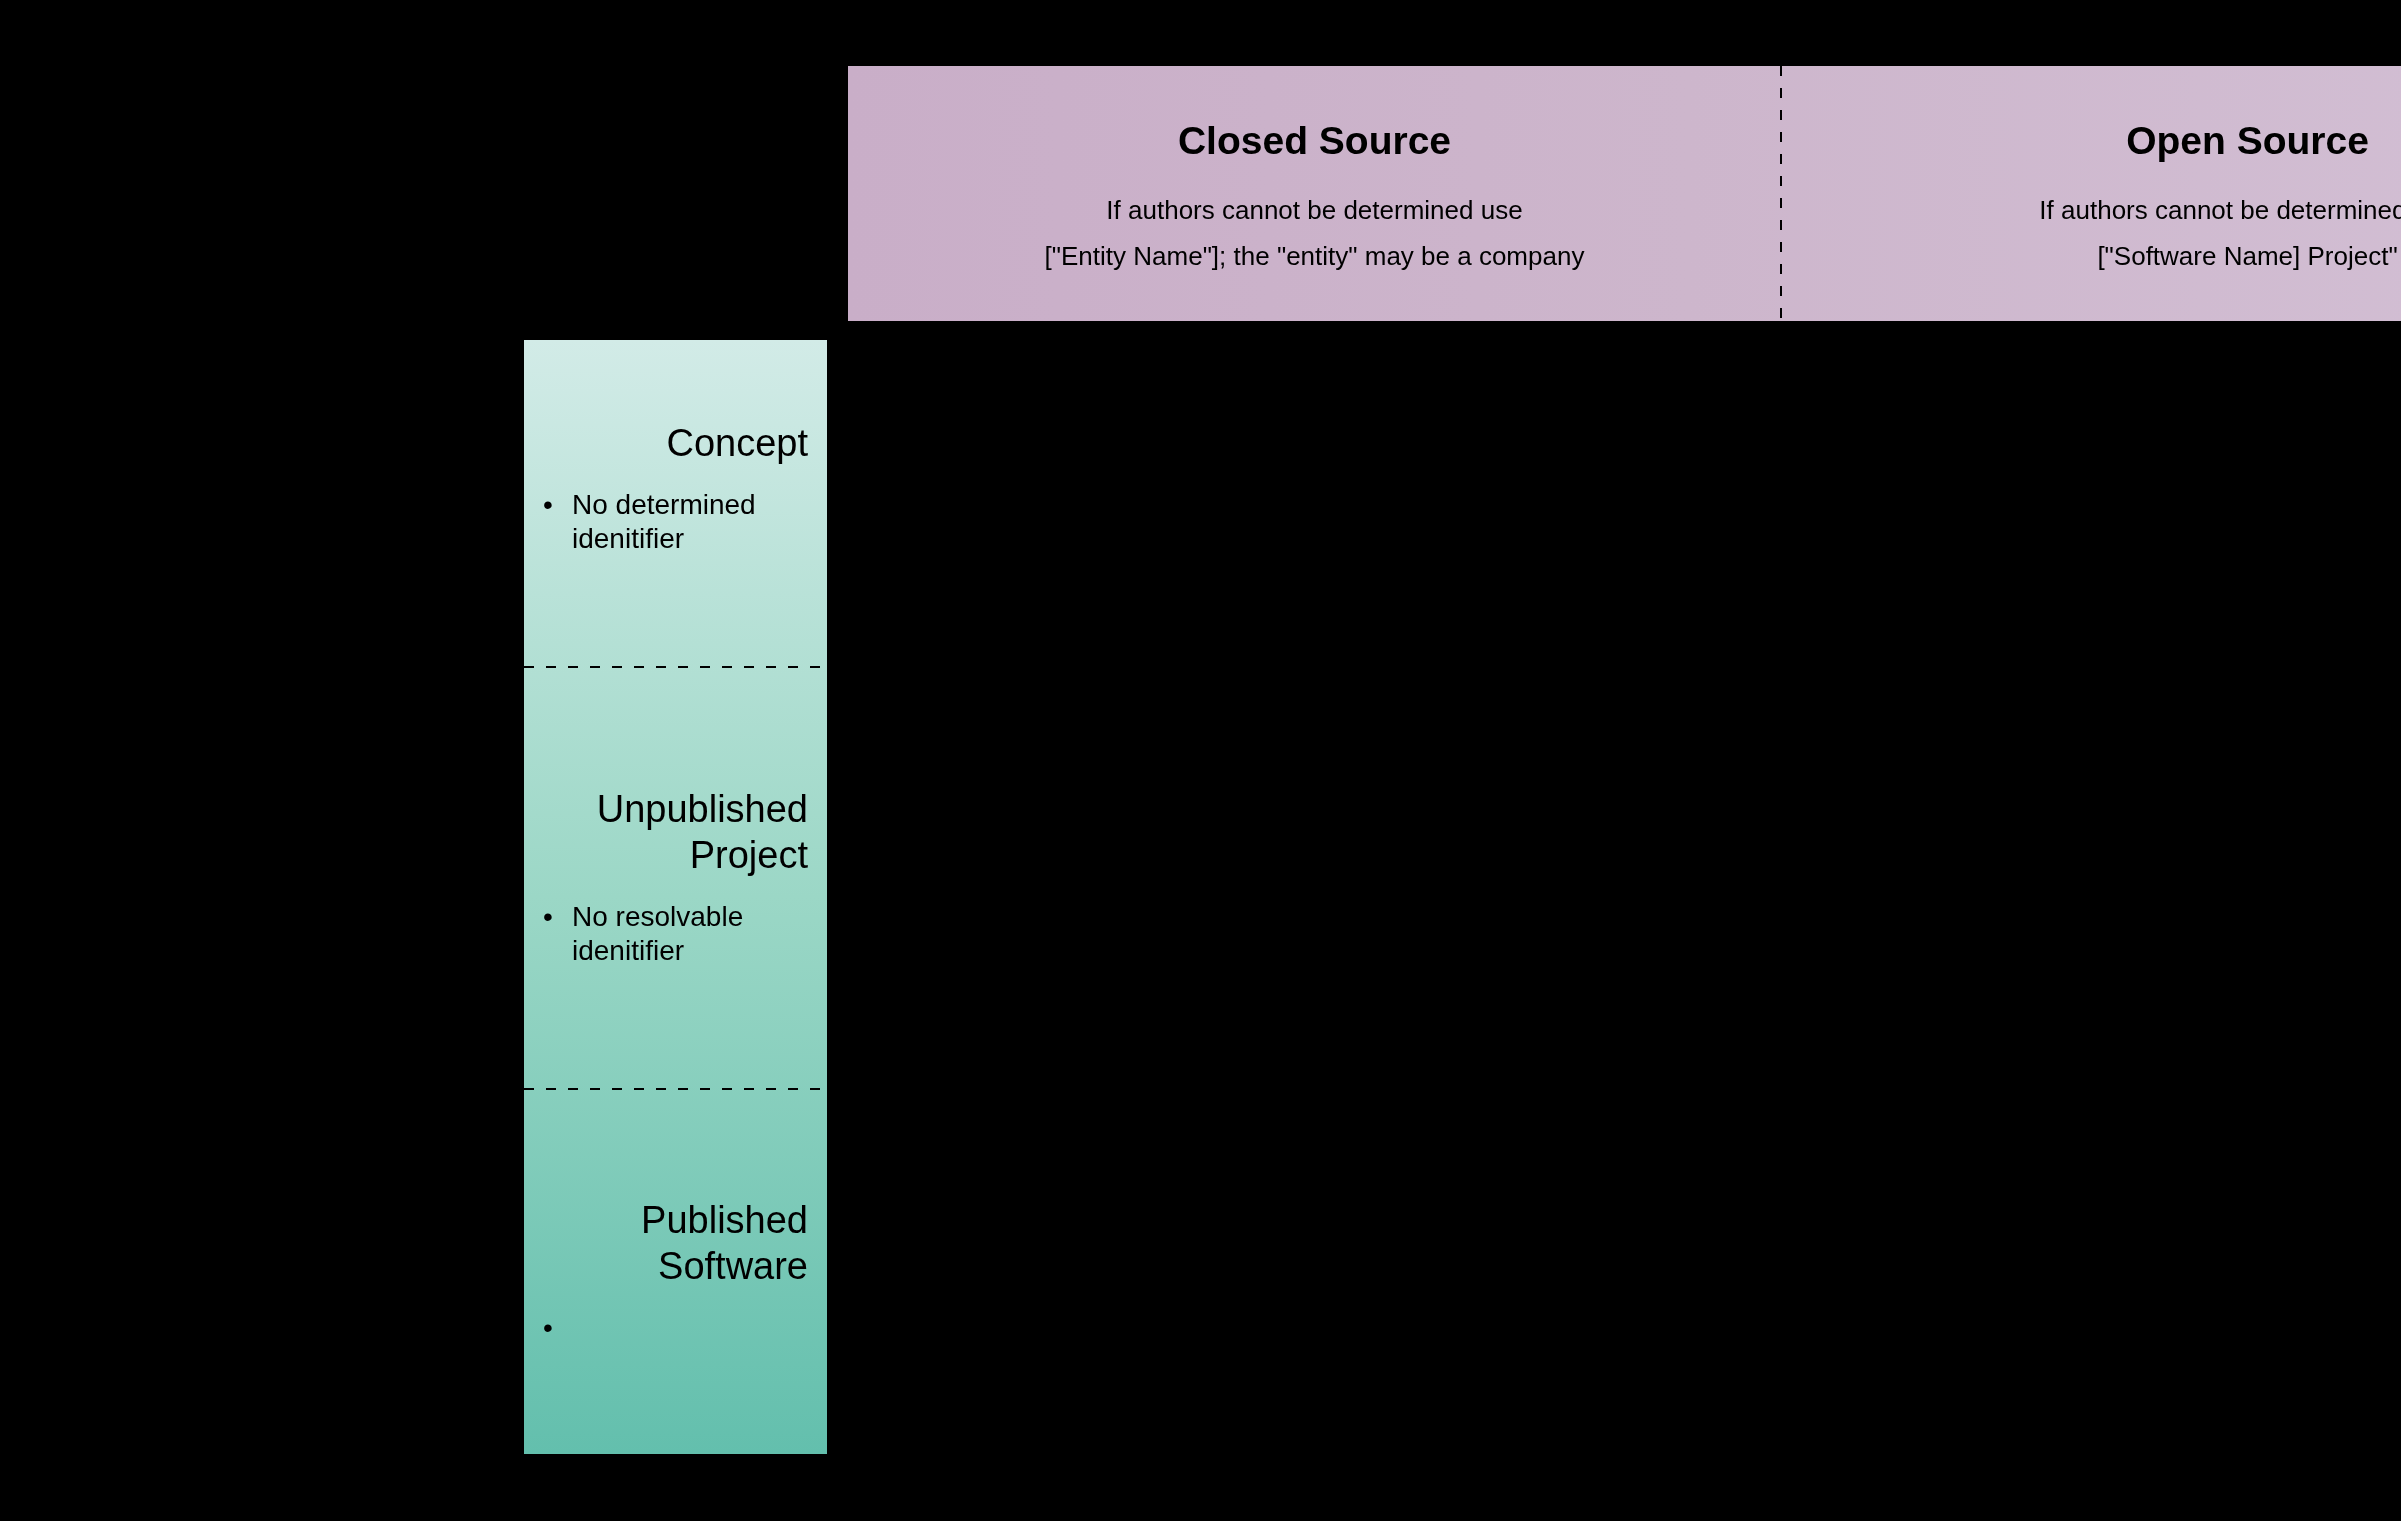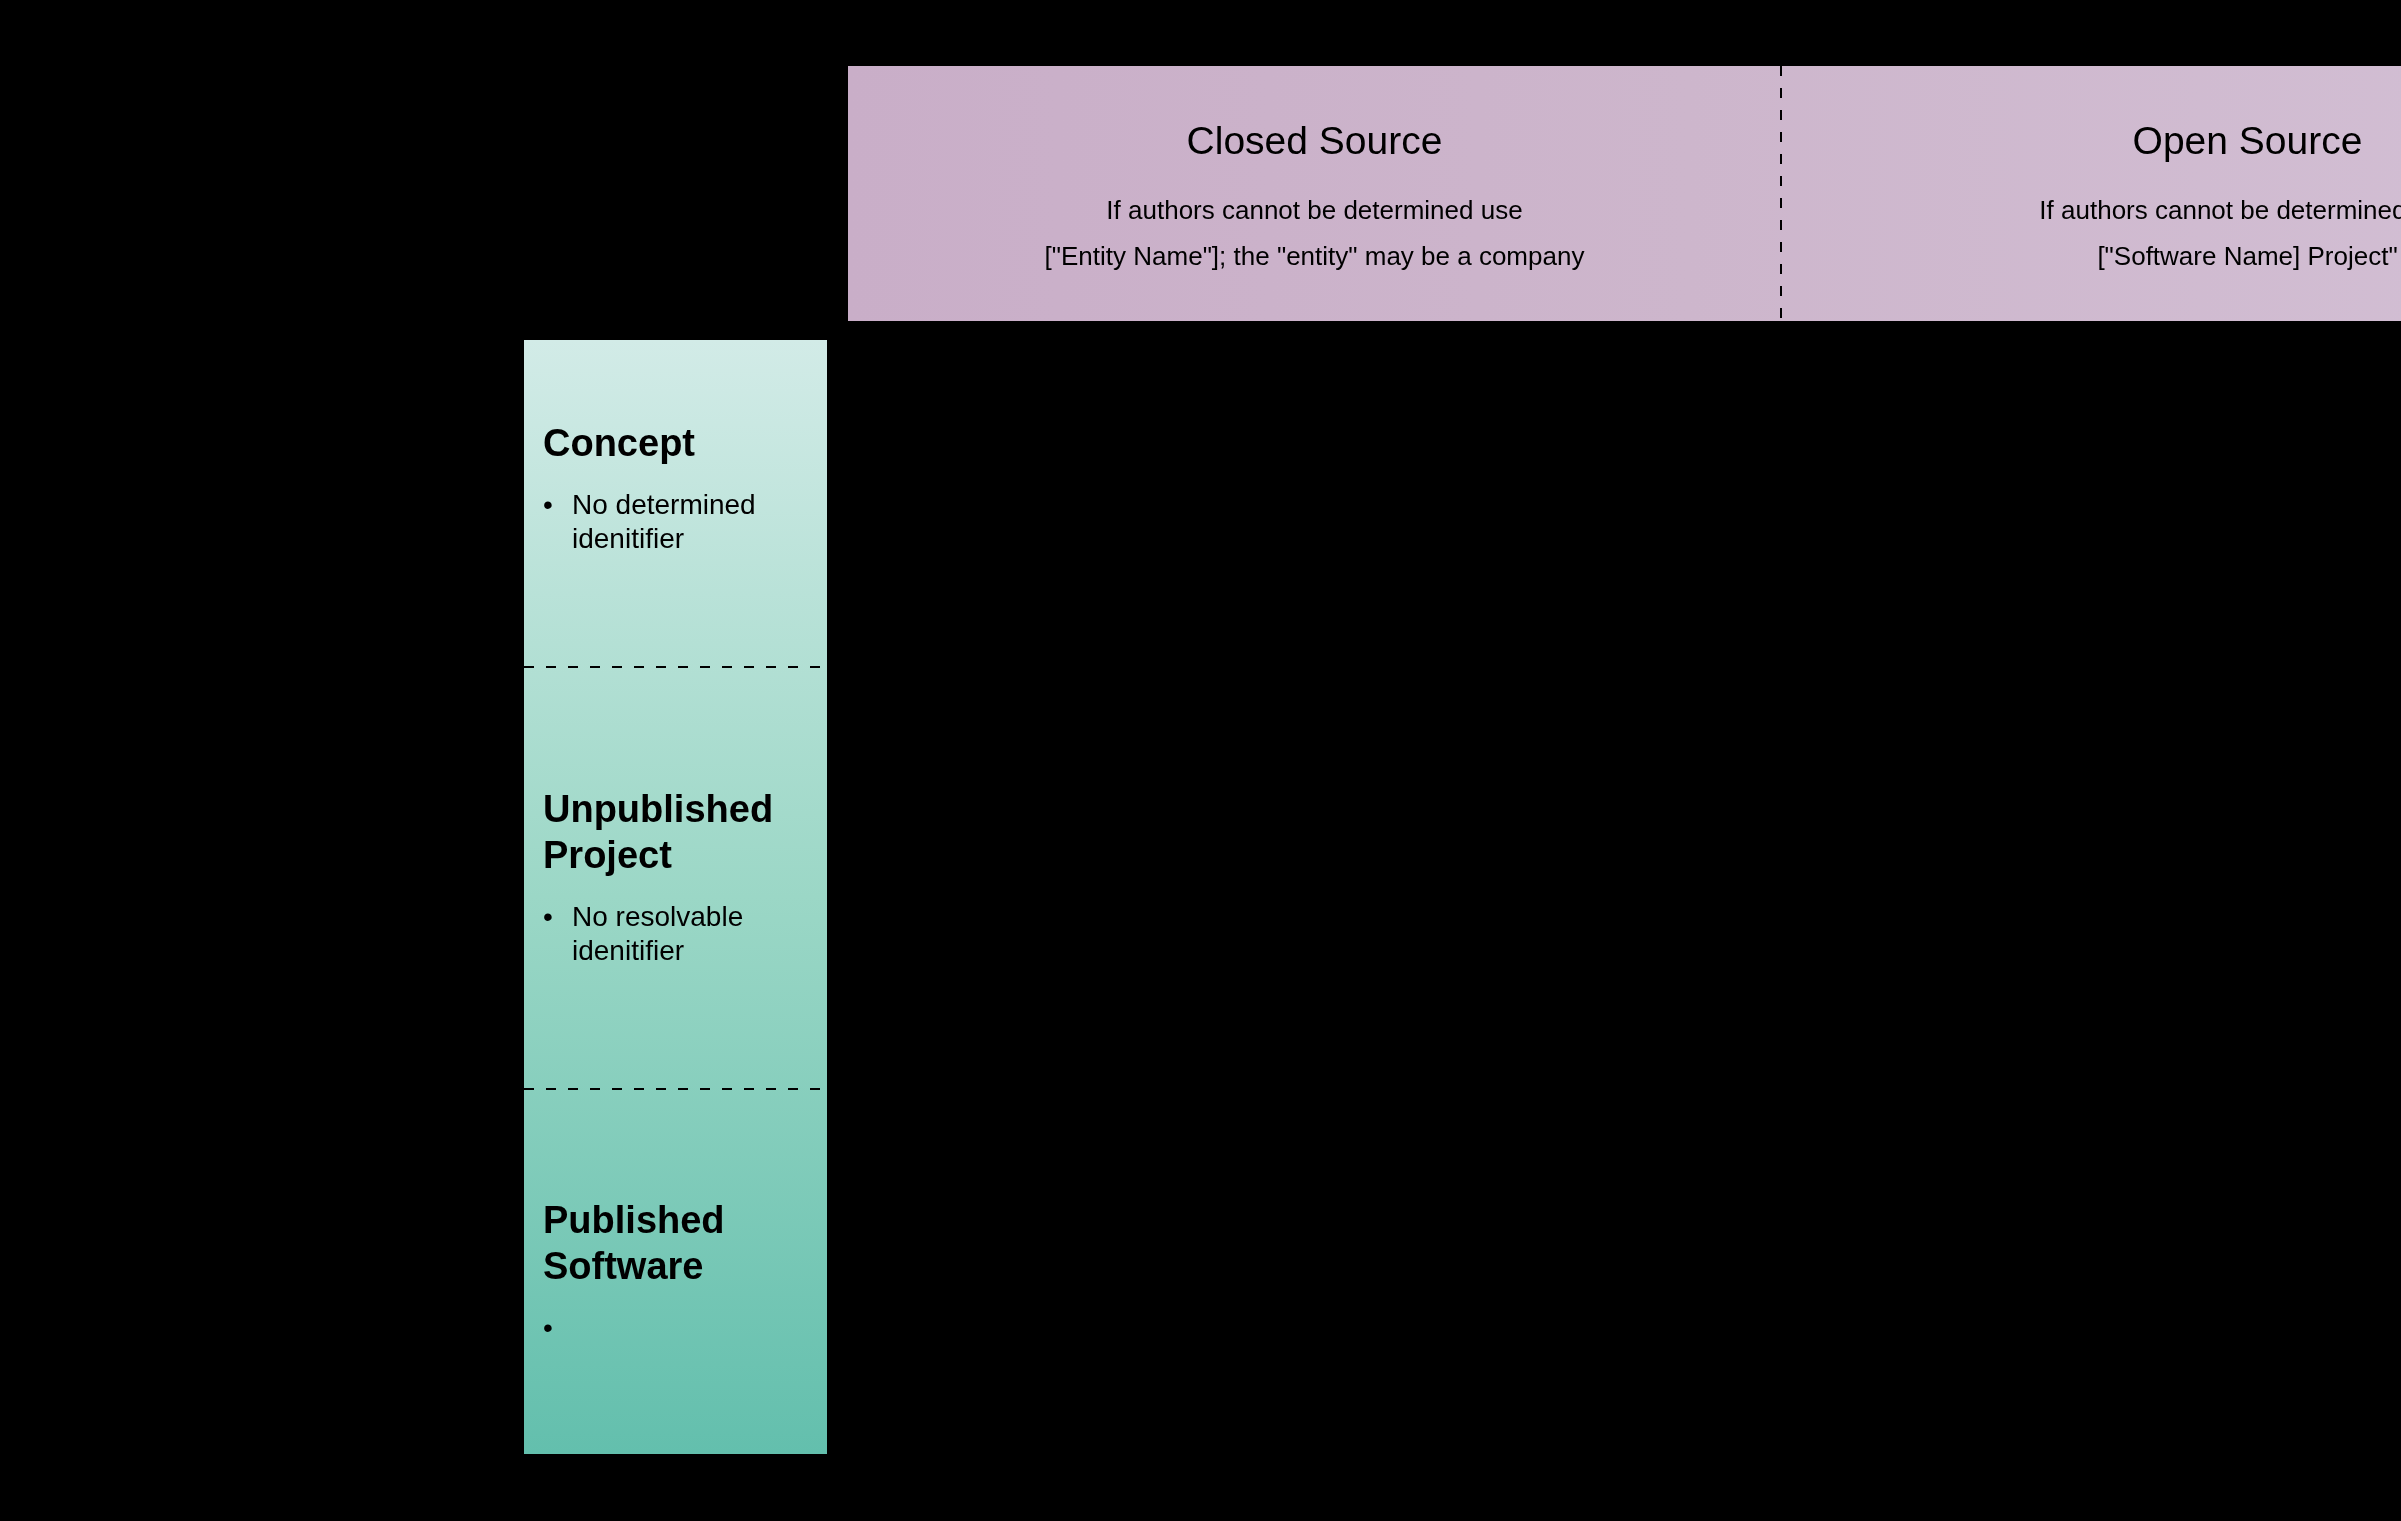--- a/index.html
+++ b/index.html
@@ -29,21 +29,21 @@
   .top-cell {
     flex: 1 1 0;
     display: flex;
     flex-direction: column;
     align-items: center;
     justify-content: center;
     text-align: center;
   }
   .cell-title {
     font-size: 39px;
-    font-weight: normal;
+    font-weight: bold;
     margin: 12px 0 23px 0;
     line-height: 1.15;
   }
   .cell-line {
     font-size: 26px;
     margin: 7.7px 0;
     line-height: 1.2;
   }
   .v-divider {
     position: absolute;
@@ -71,22 +71,22 @@
     display: flex;
     flex-direction: column;
     justify-content: center;
     padding: 0 19px;
   }
   .section-concept     { height: 326px; padding-bottom: 29px; }
   .section-unpublished { height: 422px; }
   .section-published   { flex: 1 1 auto; }
   .side-title {
     font-size: 38px;
-    font-weight: bold;
-    text-align: left;
+    font-weight: normal;
+    text-align: right;
     margin: 0 0 21.6px 0;
     line-height: 1.22;
   }
   .bullet-item {
     display: flex;
     align-items: flex-start;
     font-size: 28px;
     line-height: 1.22;
     text-align: left;
   }

